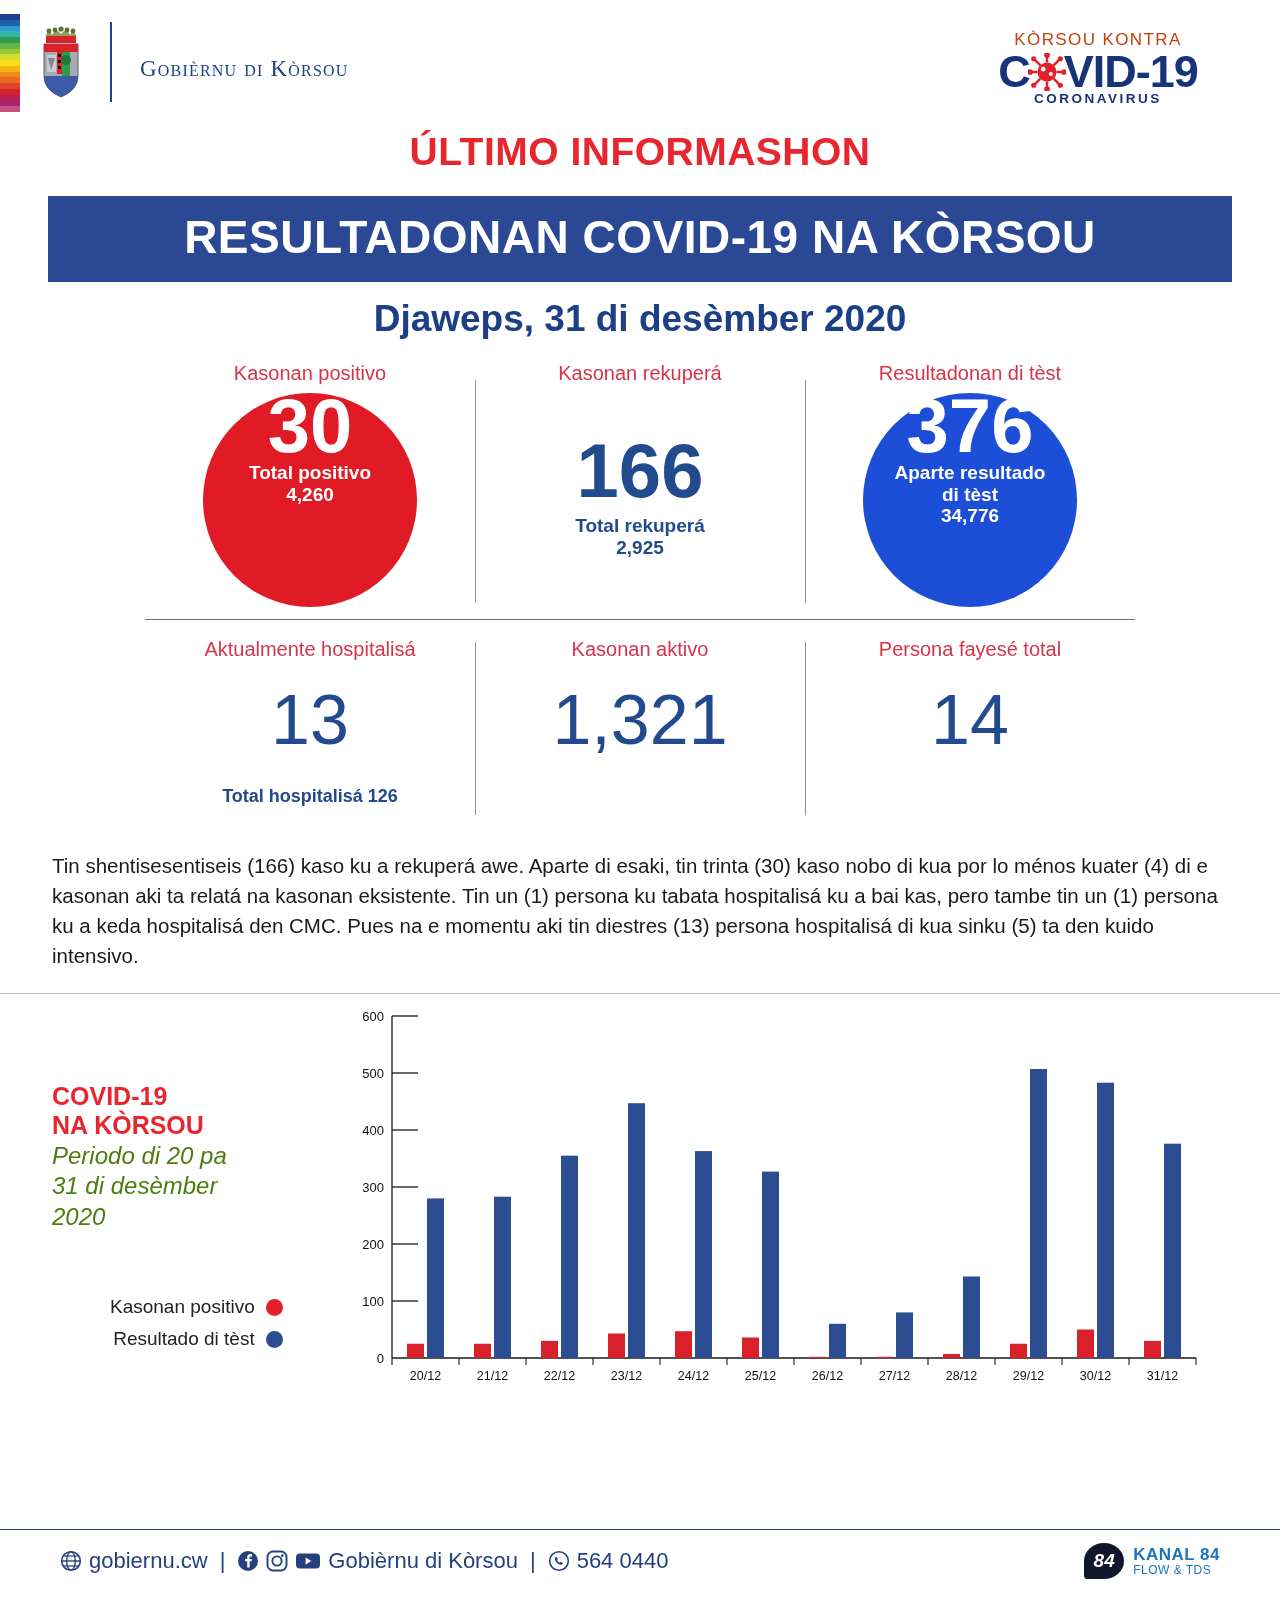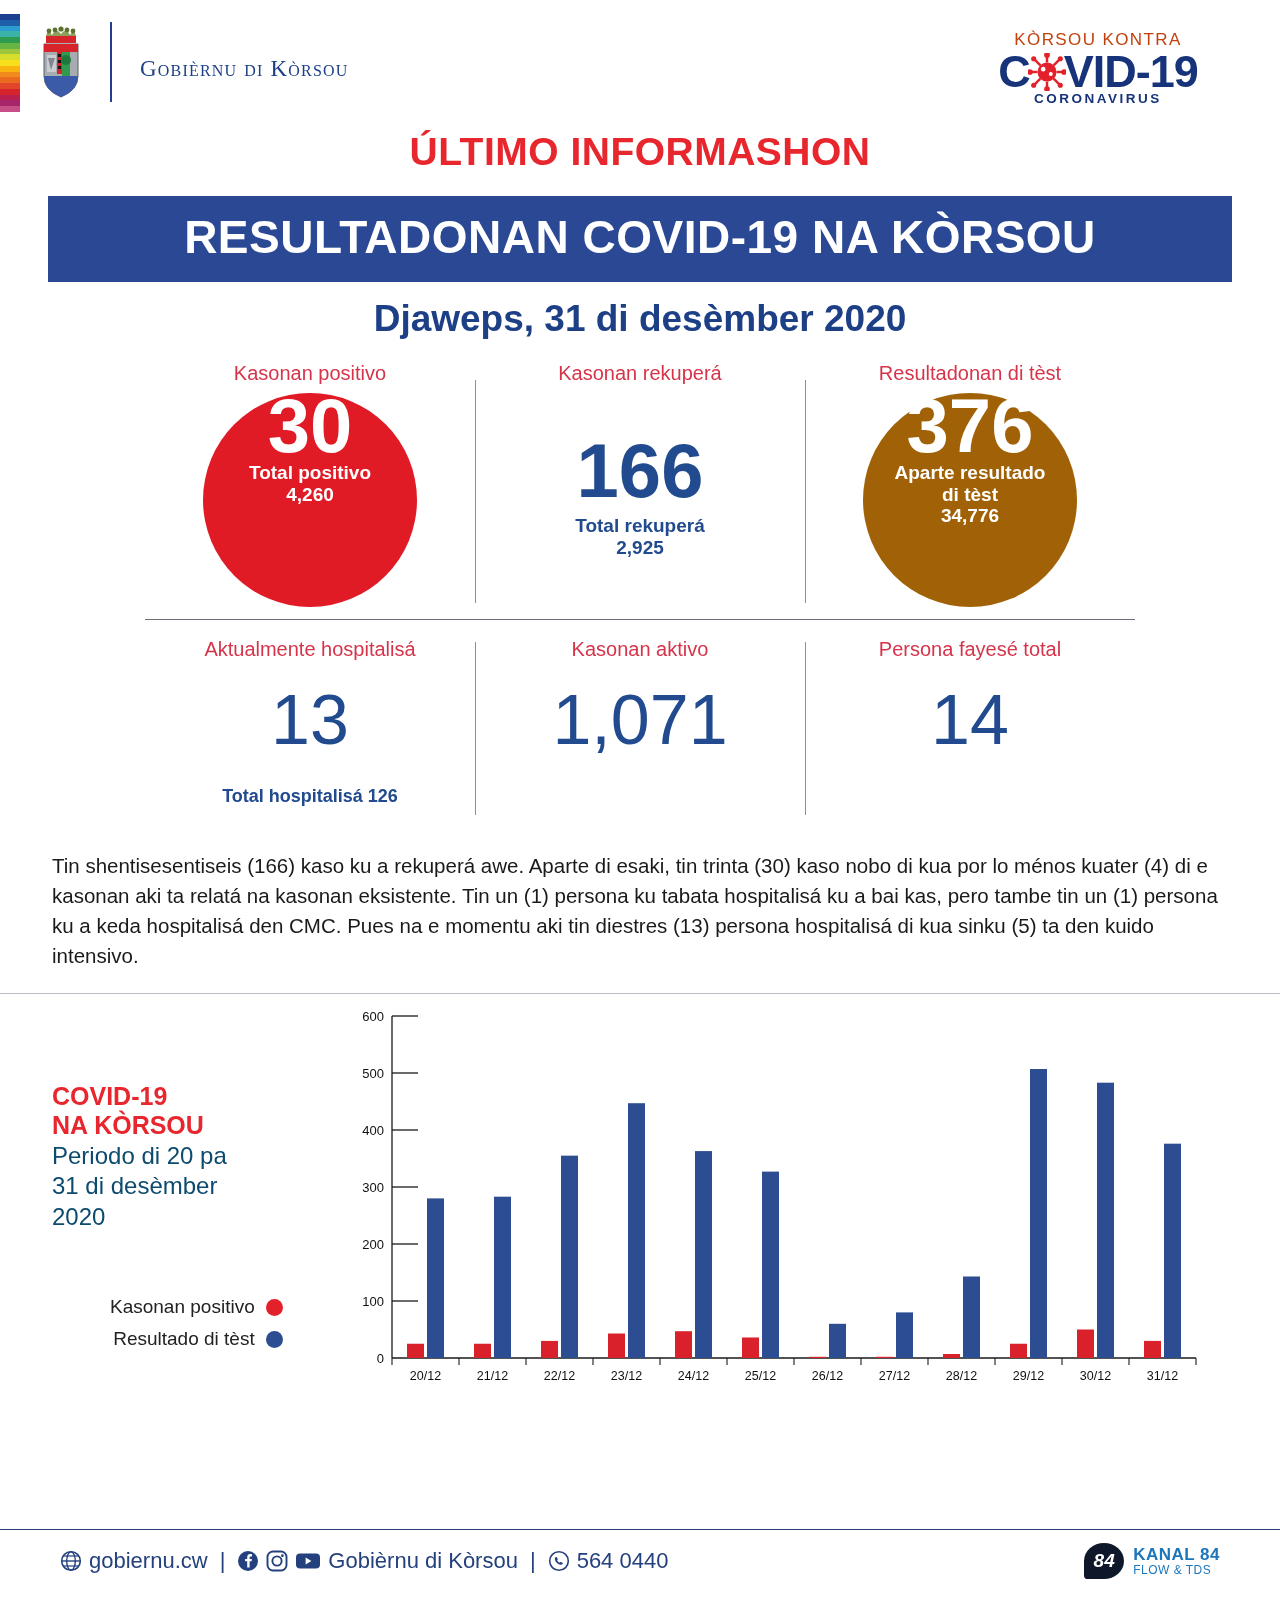--- a/index.html
+++ b/index.html
@@ -56,21 +56,21 @@
   .statcell .clabel { font-size:20px; color:#d6344a; margin-bottom:8px; }
   .vline { position:absolute; top:18px; bottom:10px; width:1px; background:#8d9096; }
   .hline { height:1px; background:#6b7079; margin:6px 0 0 0; }
 
   .circle {
     width:214px; height:214px; border-radius:50%;
     display:flex; flex-direction:column; align-items:center; justify-content:flex-start;
     margin:0 auto;
   }
   .circle.red { background:#e01b26; }
-  .circle.blue { background:#a16207; }
+  .circle.blue { background:#1d4ed8; }
   .circle .big { font-size:76px; font-weight:bold; color:#fff; line-height:0.86; }
   .circle .sub { font-size:19px; font-weight:bold; color:#fff; line-height:1.12; margin-top:4px; text-align:center;}
 
   .plainstat { padding-top:44px; }
   .plainstat .big { font-size:76px; font-weight:bold; color:#214b8e; line-height:0.9; }
   .plainstat .sub { font-size:19px; font-weight:bold; color:#214b8e; line-height:1.15; margin-top:10px; }
 
   .row2 { margin-top:4px; }
   .row2 .statcell { padding-top:14px; padding-bottom:18px; }
   .row2 .clabel { font-size:20px; color:#d6344a; }
@@ -82,21 +82,21 @@
     margin:26px 52px 0 52px;
     font-size:20.5px; line-height:1.47; color:#1a1a1a;
   }
 
   
   .chartsep { margin-top:22px; height:1px; background:#b9bdc4; }
   .chartblock { position:relative; height:430px; padding-top:6px; }
 
   .chart-side { position:absolute; left:52px; top:88px; width:250px; }
   .chart-side .cv { font-size:25px; font-weight:bold; color:#e8262d; line-height:1.15; }
-  .chart-side .per { font-size:24px; color:#0c4a6e; line-height:1.2; margin-top:2px; }
+  .chart-side .per { font-size:24px; color:#4d7c0f; line-height:1.2; margin-top:2px;font-style:italic; }
 
   .legend { position:absolute; left:110px; top:302px; }
   .legend .lrow { display:flex; align-items:center; justify-content:flex-end; margin-bottom:10px; }
   .legend .ltext { font-size:19px; color:#222; margin-right:11px; }
   .legend .dot { width:17px; height:17px; border-radius:50%; }
   .legend .dot.red { background:#e2212b; }
   .legend .dot.blue { background:#2c4d91; }
 
   .plot { position:absolute; left:330px; top:10px; width:880px; height:400px; }
 
@@ -261,21 +261,21 @@
       <div class="vline" style="left:66.66%"></div>
 
       <div class="statcell">
         <div class="clabel">Aktualmente hospitalisá</div>
         <div class="big">13</div>
         <div class="sub">Total hospitalisá 126</div>
       </div>
 
       <div class="statcell">
         <div class="clabel">Kasonan aktivo</div>
-        <div class="big">1,071</div>
+        <div class="big">1,321</div>
         <div class="sub"></div>
       </div>
 
       <div class="statcell">
         <div class="clabel">Persona fayesé total</div>
         <div class="big">14</div>
         <div class="sub"></div>
       </div>
     </div>
   </div>

